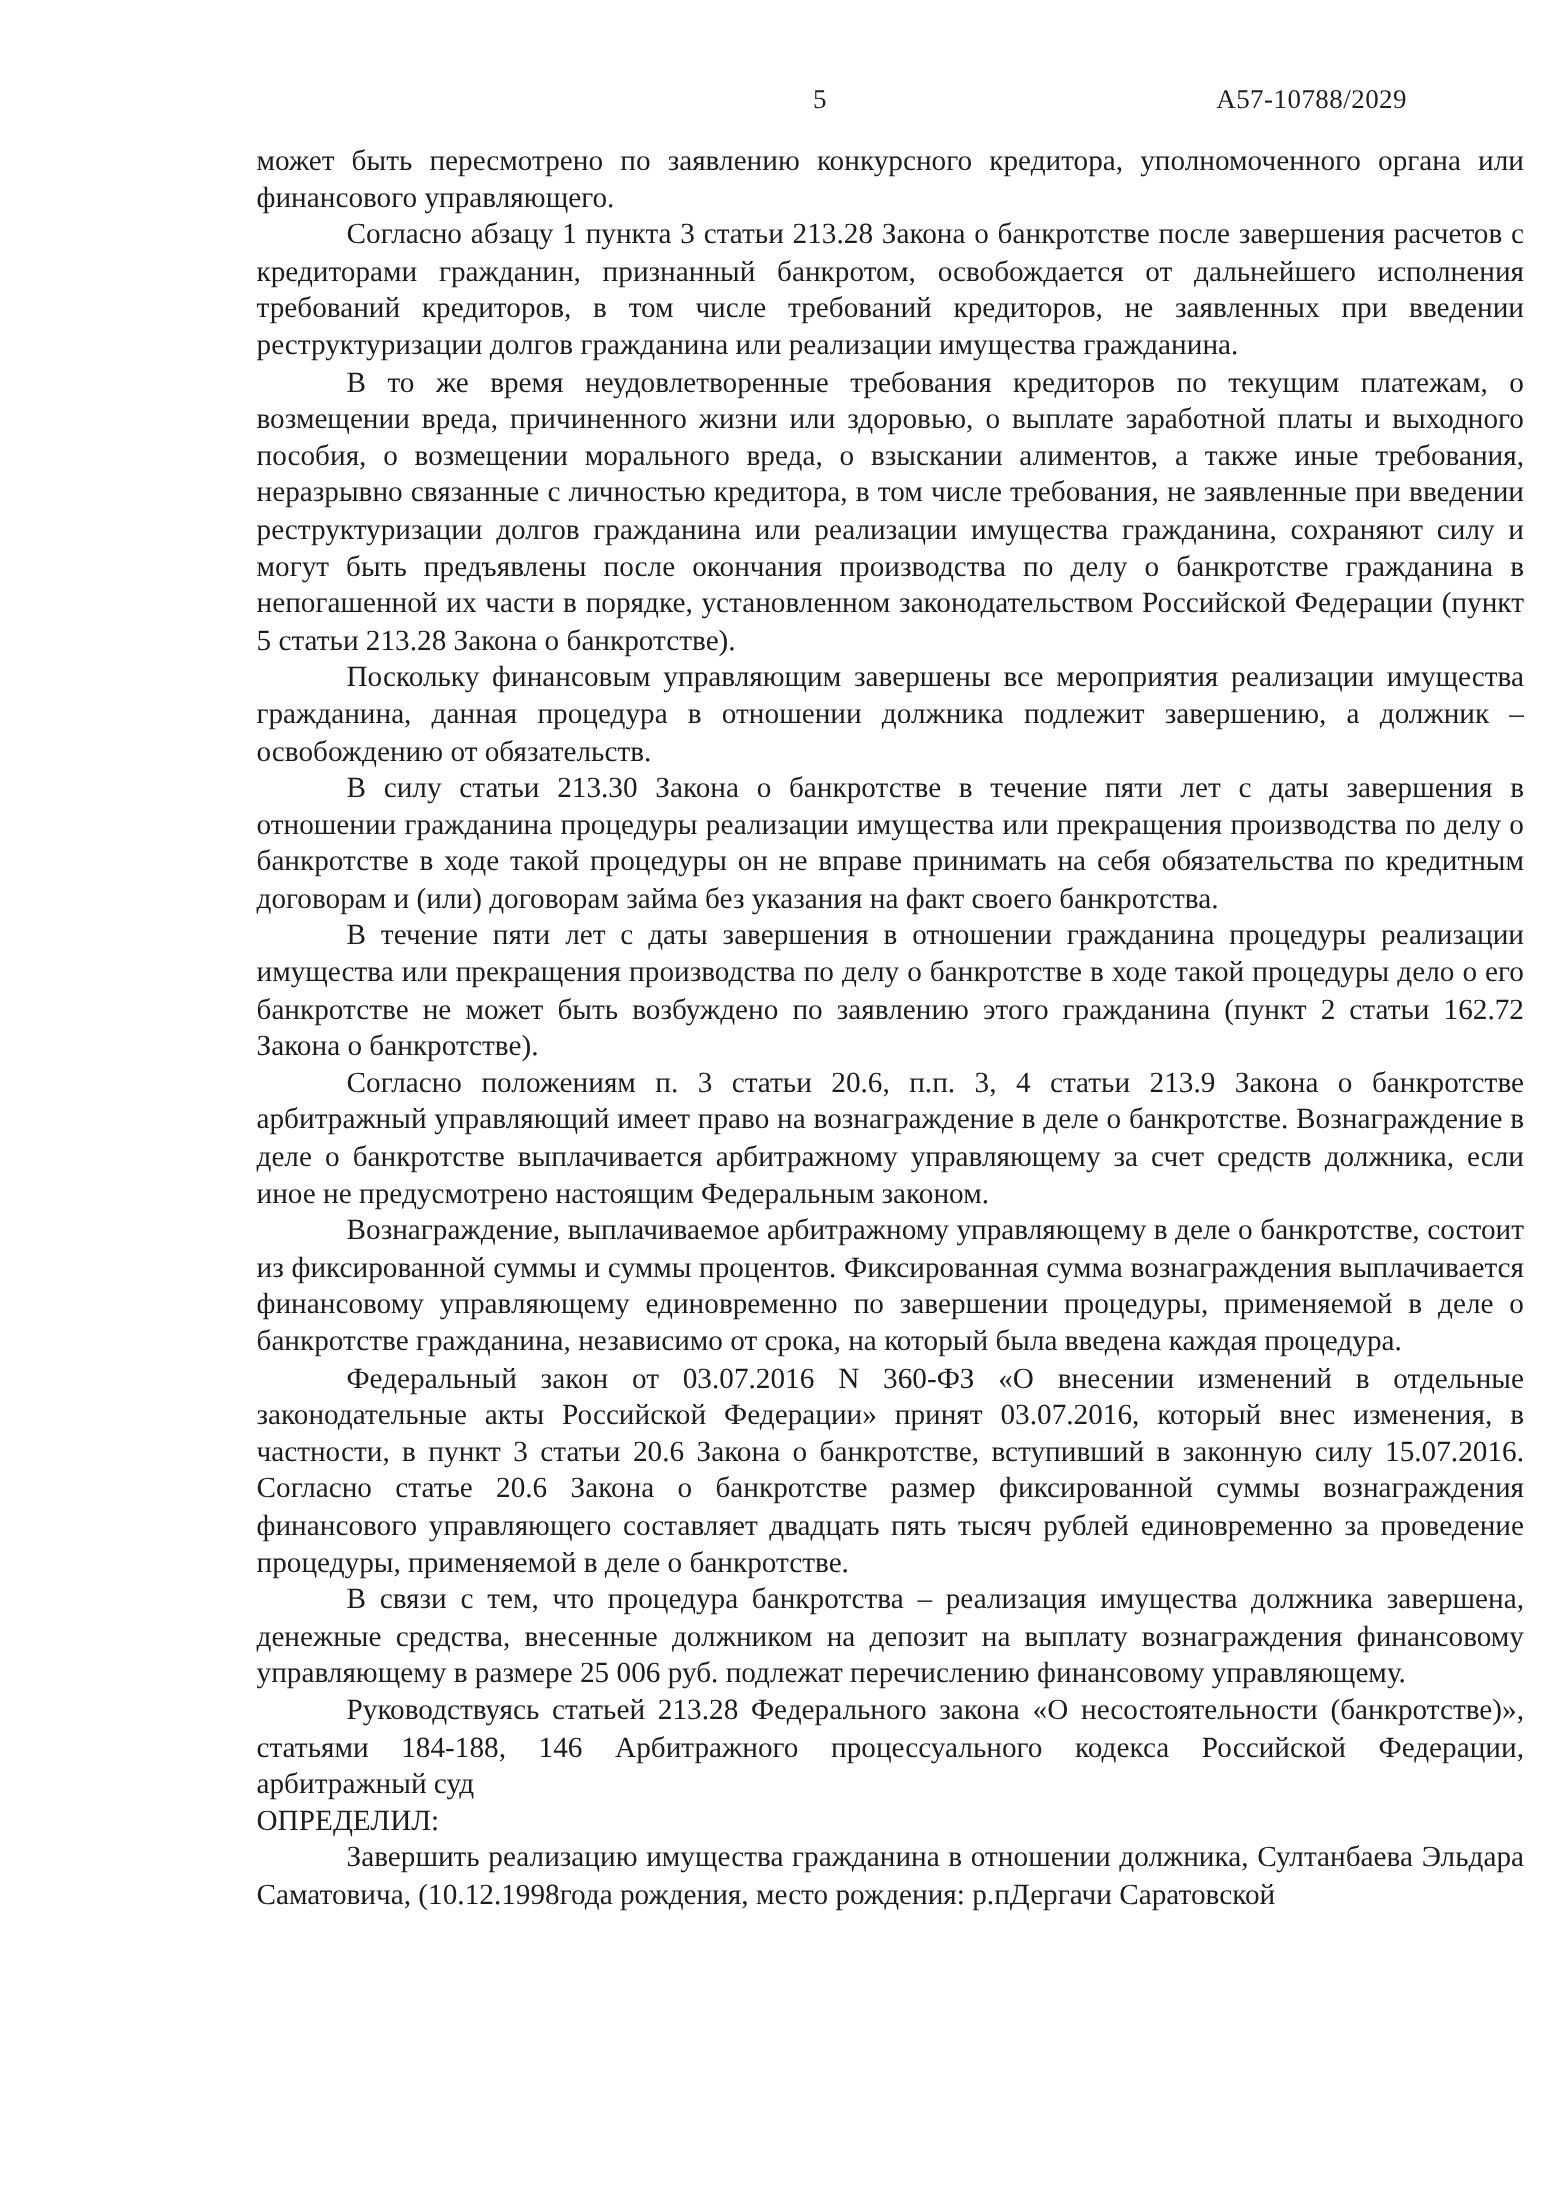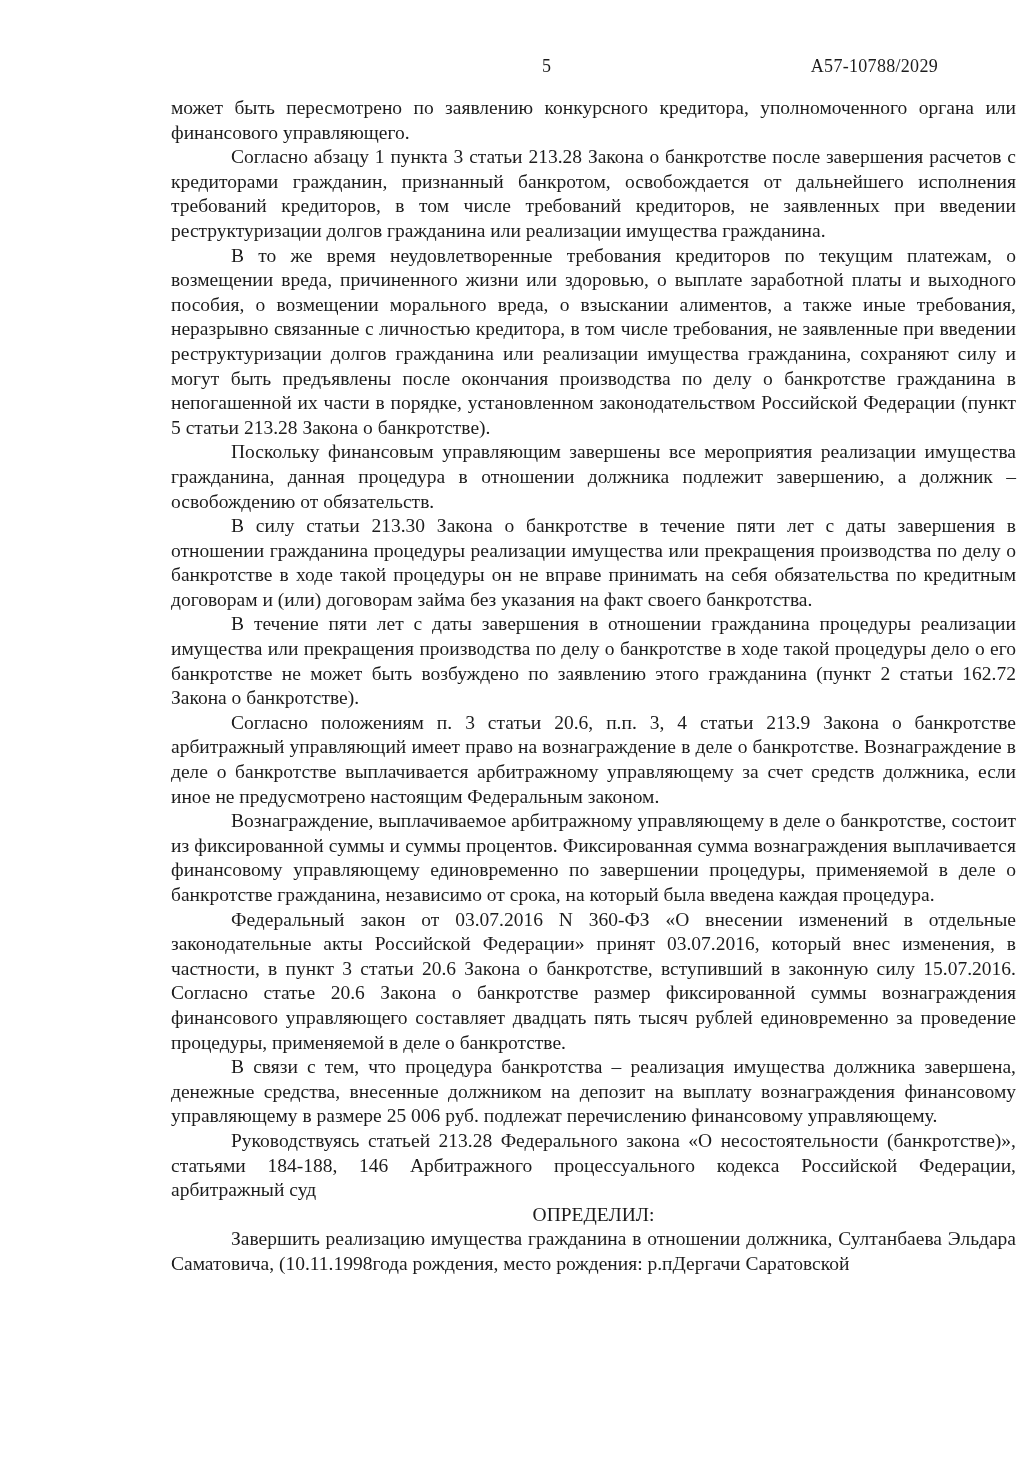--- a/index.html
+++ b/index.html
@@ -48,21 +48,20 @@
   }
   .body-text p {
     margin: 0;
     padding: 0;
     text-indent: 60px;
   }
   .body-text p.no-indent {
     text-indent: 0;
   }
   .body-text p.heading-center {
-    text-align: center;
     text-indent: 0;
   }
 </style>
 </head>
 <body>
 
 <div class="page">
 
   <div class="header">
     <span class="page-num">5</span>
@@ -75,16 +74,16 @@
     <p>В то же время неудовлетворенные требования кредиторов по текущим платежам, о возмещении вреда, причиненного жизни или здоровью, о выплате заработной платы и выходного пособия, о возмещении морального вреда, о взыскании алиментов, а также иные требования, неразрывно связанные с личностью кредитора, в том числе требования, не заявленные при введении реструктуризации долгов гражданина или реализации имущества гражданина, сохраняют силу и могут быть предъявлены после окончания производства по делу о банкротстве гражданина в непогашенной их части в порядке, установленном законодательством Российской Федерации (пункт 5 статьи 213.28 Закона о банкротстве).</p>
     <p>Поскольку финансовым управляющим завершены все мероприятия реализации имущества гражданина, данная процедура в отношении должника подлежит завершению, а должник – освобождению от обязательств.</p>
     <p>В силу статьи 213.30 Закона о банкротстве в течение пяти лет с даты завершения в отношении гражданина процедуры реализации имущества или прекращения производства по делу о банкротстве в ходе такой процедуры он не вправе принимать на себя обязательства по кредитным договорам и (или) договорам займа без указания на факт своего банкротства.</p>
     <p>В течение пяти лет с даты завершения в отношении гражданина процедуры реализации имущества или прекращения производства по делу о банкротстве в ходе такой процедуры дело о его банкротстве не может быть возбуждено по заявлению этого гражданина (пункт 2 статьи 162.72 Закона о банкротстве).</p>
     <p>Согласно положениям п. 3 статьи 20.6, п.п. 3, 4 статьи 213.9 Закона о банкротстве арбитражный управляющий имеет право на вознаграждение в деле о банкротстве. Вознаграждение в деле о банкротстве выплачивается арбитражному управляющему за счет средств должника, если иное не предусмотрено настоящим Федеральным законом.</p>
     <p>Вознаграждение, выплачиваемое арбитражному управляющему в деле о банкротстве, состоит из фиксированной суммы и суммы процентов. Фиксированная сумма вознаграждения выплачивается финансовому управляющему единовременно по завершении процедуры, применяемой в деле о банкротстве гражданина, независимо от срока, на который была введена каждая процедура.</p>
     <p>Федеральный закон от 03.07.2016 N 360-ФЗ «О внесении изменений в отдельные законодательные акты Российской Федерации» принят 03.07.2016, который внес изменения, в частности, в пункт 3 статьи 20.6 Закона о банкротстве, вступивший в законную силу 15.07.2016. Согласно статье 20.6 Закона о банкротстве размер фиксированной суммы вознаграждения финансового управляющего составляет двадцать пять тысяч рублей единовременно за проведение процедуры, применяемой в деле о банкротстве.</p>
     <p>В связи с тем, что процедура банкротства – реализация имущества должника завершена, денежные средства, внесенные должником на депозит на выплату вознаграждения финансовому управляющему в размере 25 006 руб. подлежат перечислению финансовому управляющему.</p>
     <p>Руководствуясь статьей 213.28 Федерального закона «О несостоятельности (банкротстве)», статьями 184-188, 146 Арбитражного процессуального кодекса Российской Федерации, арбитражный суд</p>
     <p class="heading-center">ОПРЕДЕЛИЛ:</p>
-    <p>Завершить реализацию имущества гражданина в отношении должника, Султанбаева Эльдара Саматовича, (10.11.1998года рождения, место рождения: р.пДергачи Саратовской</p>
+    <p>Завершить реализацию имущества гражданина в отношении должника, Султанбаева Эльдара Саматовича, (10.12.1998года рождения, место рождения: р.пДергачи Саратовской</p>
   </div>
 
 </div>
 
 </body></html>

